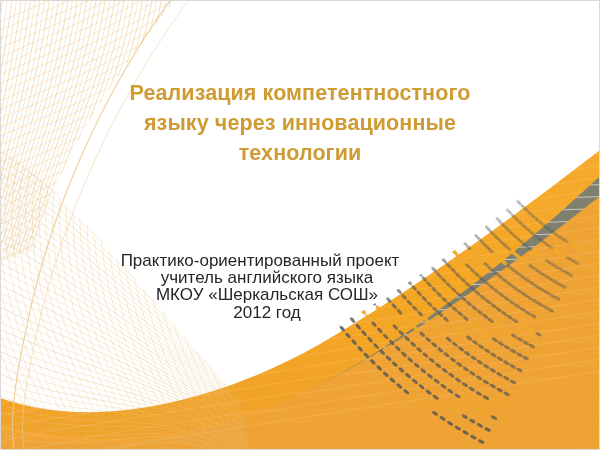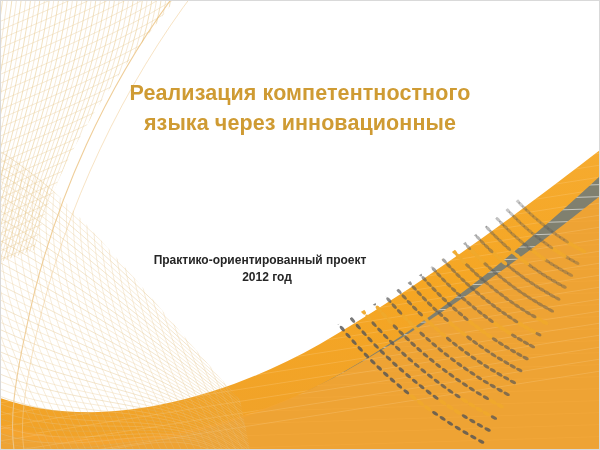--- a/index.html
+++ b/index.html
@@ -61,22 +61,22 @@
   
   .subtitle-block {
     position: absolute;
     left: 70px;
     top: 236px;
     width: 380px;
     text-align: center;
   }
   .subtitle-line {
     display: block;
-    font-size: 12px;
-    font-weight: bold;
+    font-size: 17px;
+    font-weight: normal;
     line-height: 17.2px;
     color: #262626;
     white-space: nowrap;
   }
   .sub-indent-1 { padding-left: 0px; }
   .sub-indent-2 { padding-left: 14px; }
   .sub-indent-3 { padding-left: 14px; }
   .sub-indent-4 { padding-left: 14px; }
   .sub-indent-5 { padding-left: 14px; text-align: center; }
 </style>
@@ -1043,24 +1043,27 @@
           <path d="M-20,330.0 C60,296.0 140,264.0 200,220.0" stroke="#e6c68c" stroke-width="0.45"></path>
         </g>
     </g>
 
   </svg>
 
   <div class="text-layer">
 
     <div class="title-block">
       <span class="title-line">Реализация компетентностного</span>
-      <span class="title-line">языка через инновационные</span>
+      <span class="title-line">языку через инновационные</span>
+      <span class="title-line">технологии</span>
     </div>
 
     <div class="subtitle-block">
       <span class="subtitle-line sub-indent-1">Практико-ориентированный проект</span>
+      <span class="subtitle-line sub-indent-3">учитель английского языка</span>
+      <span class="subtitle-line sub-indent-4">МКОУ «Шеркальская СОШ»</span>
       <span class="subtitle-line sub-indent-5">2012 год</span>
     </div>
 
   </div>
 
   <div class="slide-frame"></div>
 </div>
 
 </body></html>

